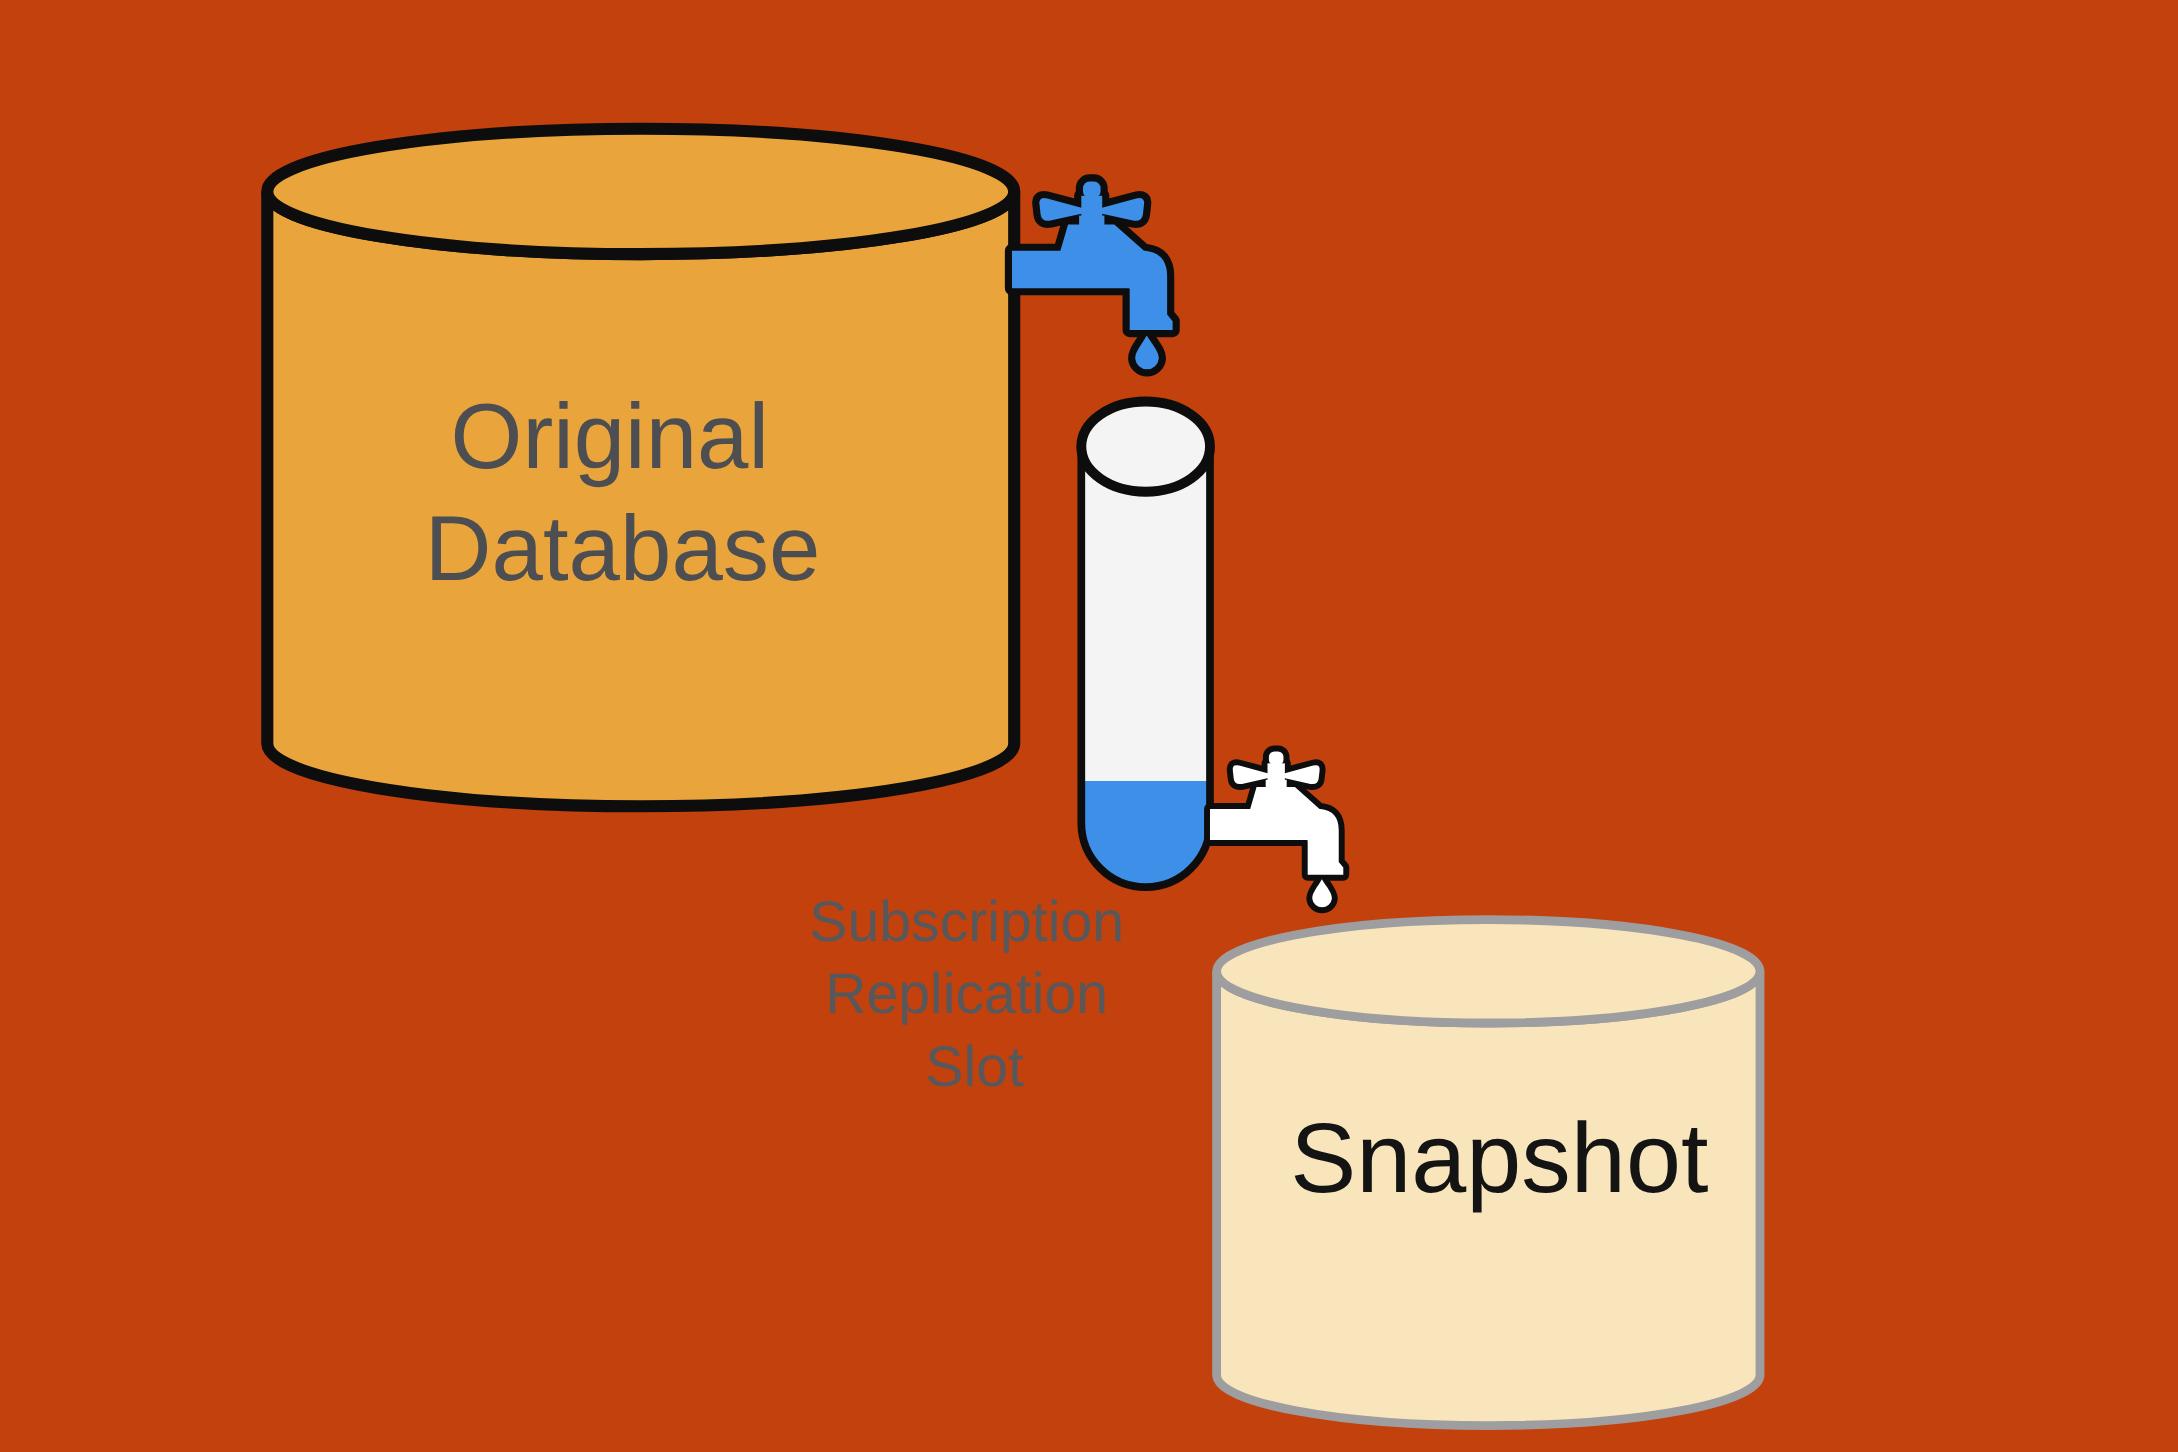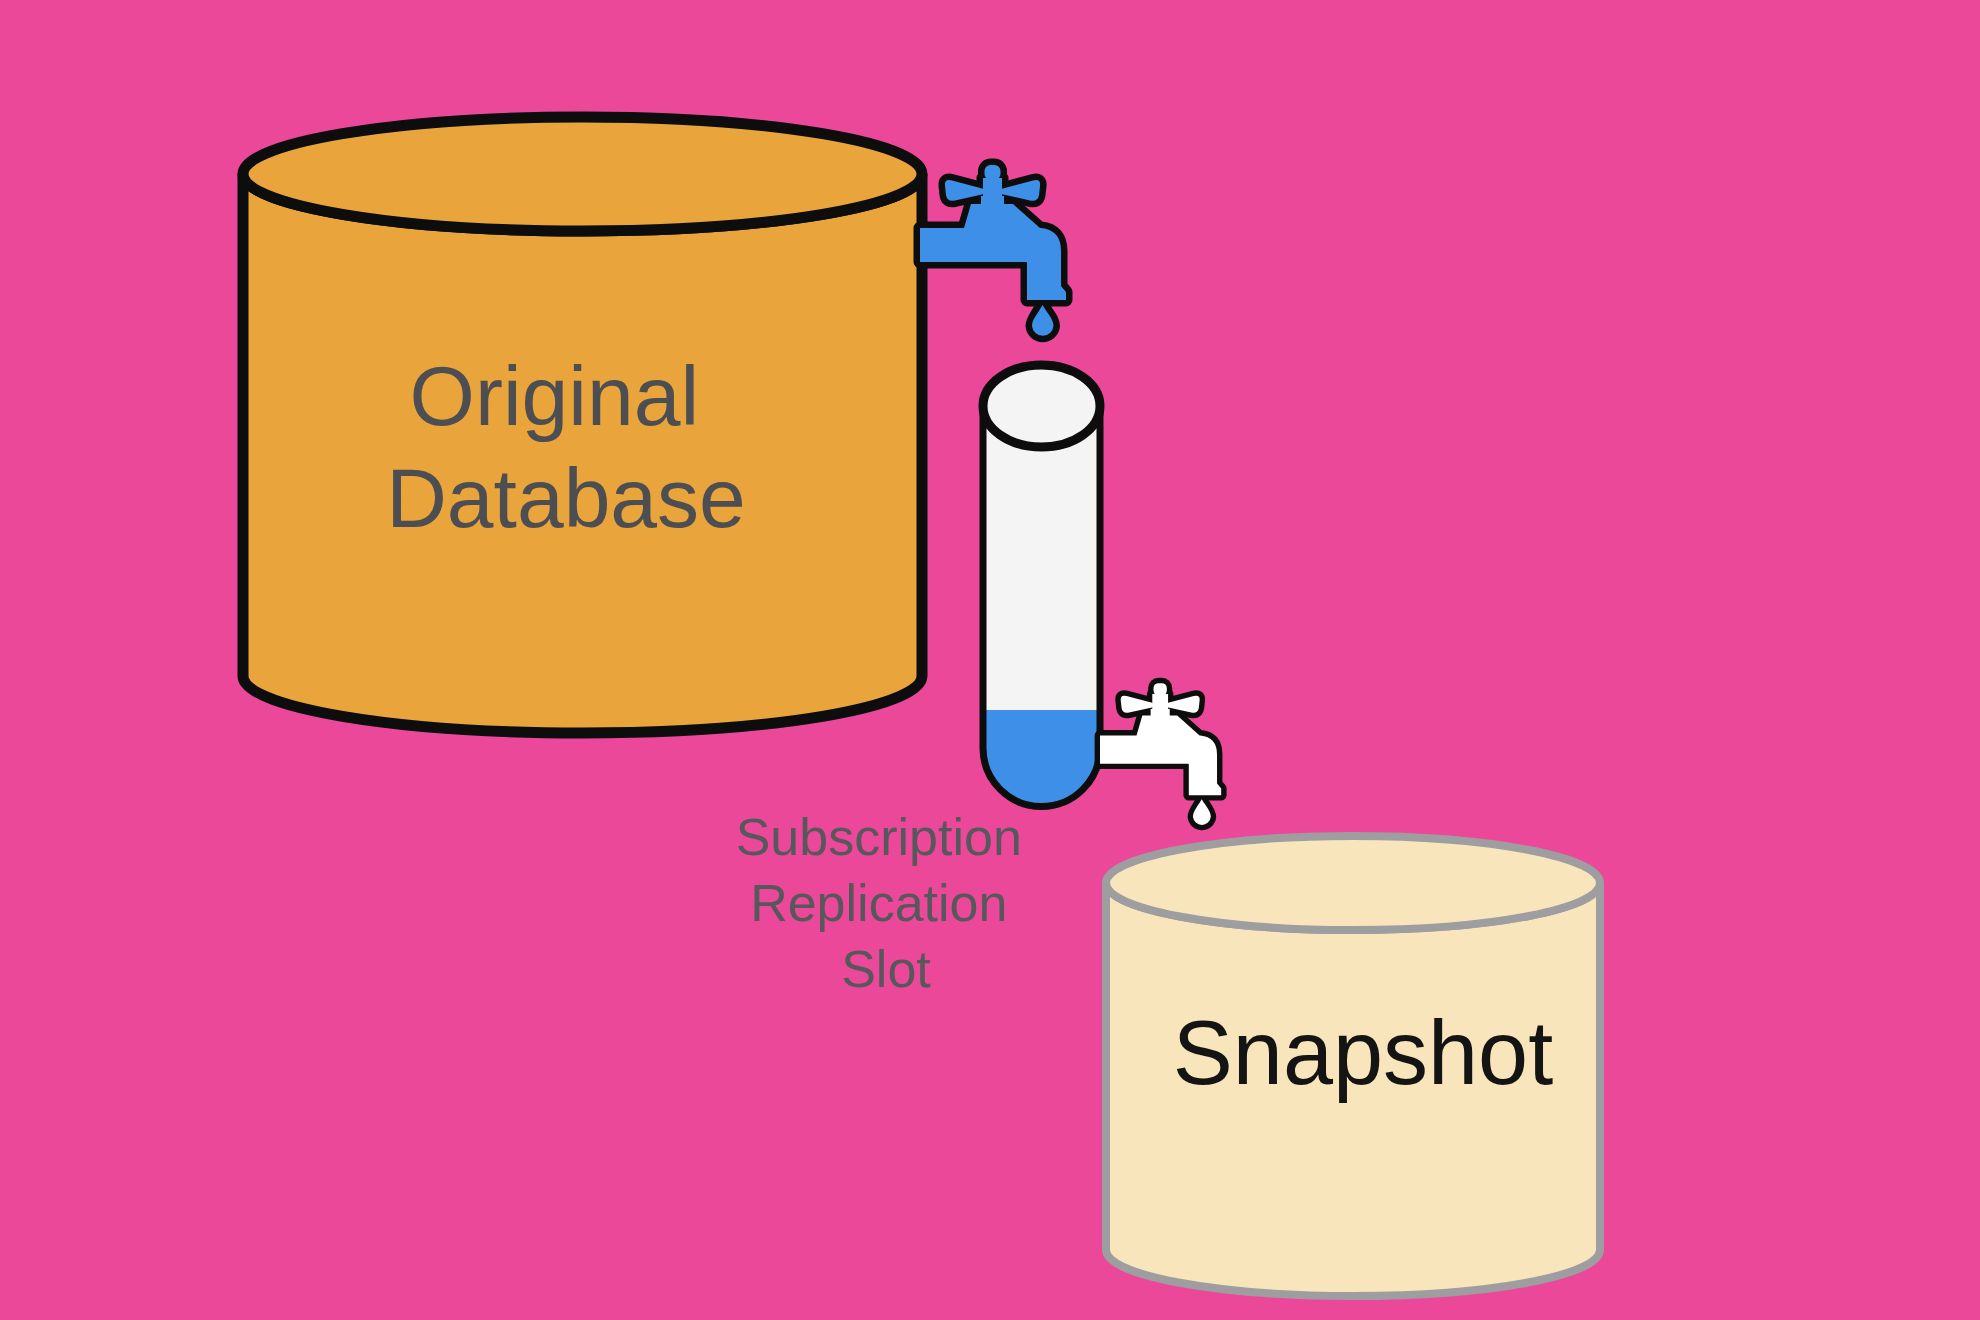--- a/index.html
+++ b/index.html
@@ -1,20 +1,20 @@
 <!DOCTYPE html>
 <html style="--database-fill: #E9A53C; --outline-dark: #0D0D0D; --faucet-blue: #3E8FE8; --faucet-white: #FFFFFF; --liquid-blue: #3E8FE8; --tube-fill: #F4F4F4; --snapshot-fill: #F9E5BB; --snapshot-stroke: #9E9EA0; --db-label-color: #4D4E52; --slot-label-color: #57585C; --snapshot-label-color: #141414;"><head>
 <meta charset="utf-8">
 <style>
   html, body { margin: 0; padding: 0; background: #ffffff; }
   .stage {
     position: relative;
     width: 1980px;
     height: 1320px;
-    background: #ec4899;
+    background: #c2410c;
     overflow: hidden;
     font-family: "Liberation Sans", sans-serif;
   }
   svg { display: block; }
 
   
   .db-body, .db-top {
     fill: var(--database-fill, #E9A53C);
     stroke: var(--outline-dark, #0D0D0D);
     stroke-width: 11;

